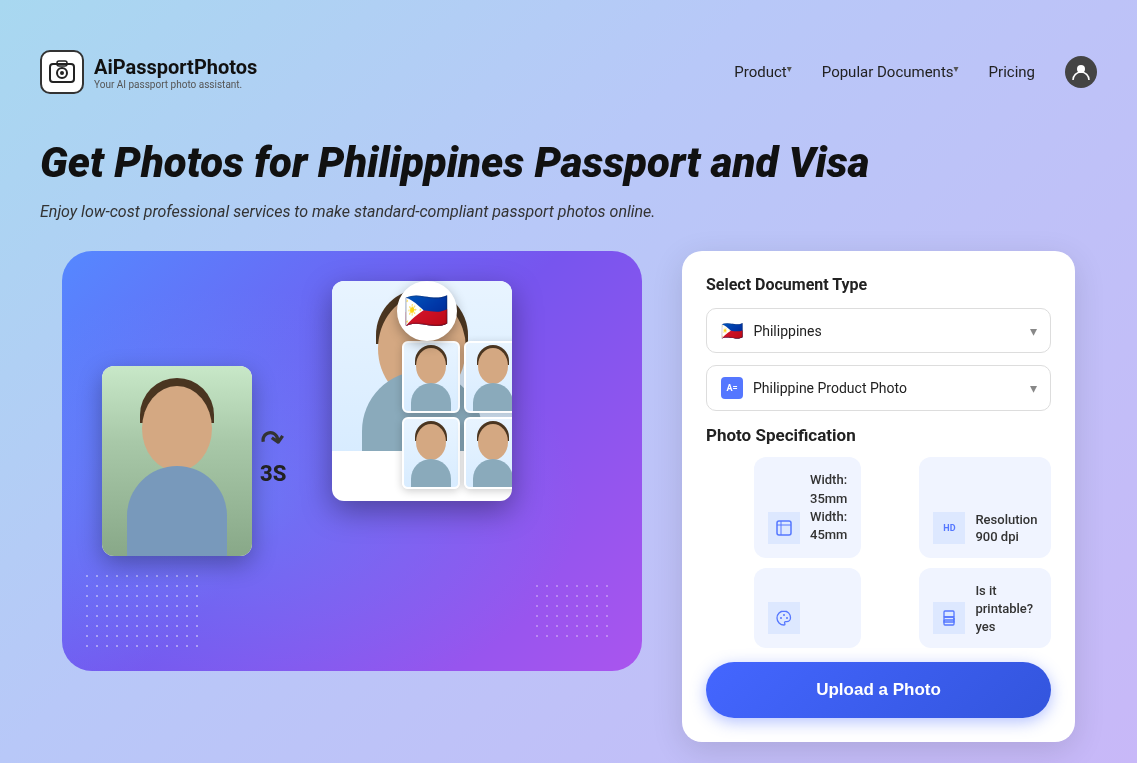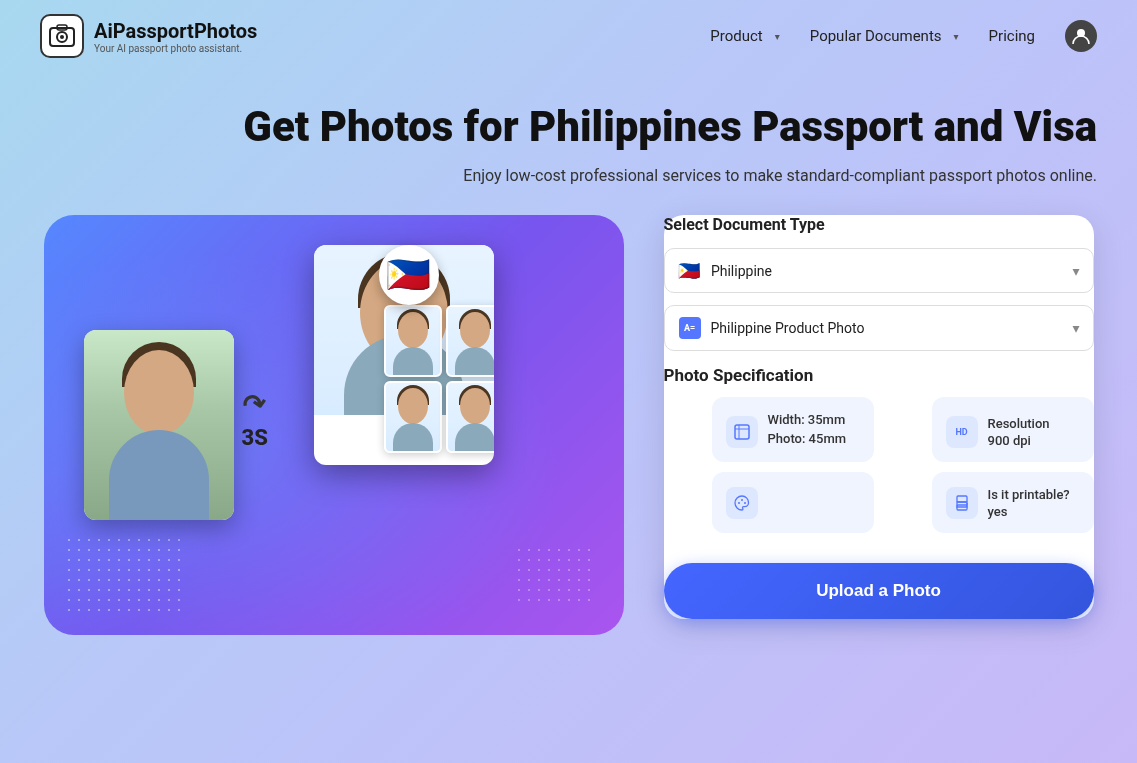--- a/index.html
+++ b/index.html
@@ -11,20 +11,21 @@
       overflow: hidden;
     }
 
     
     nav {
       display: flex;
       align-items: center;
       justify-content: space-between;
       padding: 14px 40px;
       background: transparent;
+      margin-top: 36px;
     }
     .logo-area {
       display: flex;
       align-items: center;
       gap: 10px;
     }
     .logo-icon {
       width: 44px;
       height: 44px;
       border: 2px solid #333;
@@ -41,42 +42,43 @@
       display: flex;
       align-items: center;
       gap: 30px;
     }
     .nav-link {
       font-size: 15px;
       color: #222;
       text-decoration: none;
       cursor: pointer;
       display: flex;
-      align-items: center;
-      gap: 12px;
+      align-items: flex-start;
+      gap: 0;
     }
     .chevron-down {
       font-size: 10px;
       color: #555;
     }
     .user-icon {
       width: 32px;
       height: 32px;
       border-radius: 50%;
       background: #444;
       display: flex;
       align-items: center;
       justify-content: center;
       cursor: pointer;
     }
 
     
     .hero {
-      text-align: right;
+      text-align: left;
       padding: 30px 40px 10px;
+      font-style: italic;
     }
     .hero-title {
       font-size: 42px;
       font-weight: 900;
       color: #111;
       line-height: 1.2;
       margin-bottom: 14px;
     }
     .hero-sub {
       font-size: 16px;
@@ -320,23 +322,24 @@
       box-shadow: 0 4px 12px rgba(0,0,0,0.3);
       background: white;
       display: flex;
       align-items: center;
       justify-content: center;
       font-size: 36px;
     }
 
     
     .form-panel {
-      width: 430px;
+      width: 393px;
       background: white;
       border-radius: 20px;
+      padding: 24px;
       box-shadow: 0 8px 32px rgba(0,0,0,0.12);
       flex-shrink: 0;
     }
     .form-section-title {
       font-size: 16px;
       font-weight: 700;
       color: #222;
       margin-bottom: 14px;
     }
     .select-wrapper {
@@ -399,21 +402,21 @@
       padding: 14px;
       display: flex;
       align-items: flex-end;
       gap: 10px;
       margin-left: 48px;
     }
     .spec-icon {
       width: 32px;
       height: 32px;
       background: #dde8ff;
-      border-radius: 8px;
+      border-radius: 0;
       display: flex;
       align-items: center;
       justify-content: center;
       font-size: 14px;
       flex-shrink: 0;
       color: #5577ff;
     }
     .spec-info { display: flex; flex-direction: column; }
     .spec-label { font-size: 13px; color: #333; font-weight: 500; line-height: 1.4; }
     .spec-value { font-size: 13px; color: #333; font-weight: 500; }
@@ -428,21 +431,21 @@
       width: 100%;
       background: linear-gradient(135deg, #4466ff 0%, #3355dd 100%);
       color: white;
       border: none;
       border-radius: 50px;
       padding: 18px;
       font-size: 17px;
       font-weight: 700;
       cursor: pointer;
       text-align: center;
-      margin-top: 16px;
+      margin-top: 0;
       box-shadow: 0 4px 16px rgba(68,102,255,0.4);
     }
   </style>
 </head>
 <body>
 
 <nav>
   <div class="logo-area">
     <div class="logo-icon">
       <svg width="28" height="28" viewBox="0 0 28 28" fill="none">
@@ -543,21 +546,21 @@
     </div>
   </div>
 
   <div class="form-panel">
     <div class="form-section-title">Select Document Type</div>
 
     
     <div class="select-wrapper">
       <div class="select-box-inner">
         <span class="flag-emoji">🇵🇭</span>
-        <span>Philippine</span>
+        <span>Philippines</span>
       </div>
       <span class="select-chevron">▾</span>
     </div>
 
     
     <div class="select-wrapper">
       <div class="select-box-inner">
         <div class="doc-icon">
           <span>A=</span>
         </div>
@@ -573,21 +576,21 @@
       <div class="spec-card">
         <div class="spec-icon">
           <svg width="18" height="18" viewBox="0 0 18 18" fill="none">
             <rect x="2" y="2" width="14" height="14" rx="2" stroke="#5577ff" stroke-width="1.5" fill="none"></rect>
             <line x1="6" y1="2" x2="6" y2="16" stroke="#5577ff" stroke-width="1"></line>
             <line x1="2" y1="6" x2="16" y2="6" stroke="#5577ff" stroke-width="1"></line>
           </svg>
         </div>
         <div class="spec-info">
           <span class="spec-label">Width: 35mm</span>
-          <span class="spec-label">Photo: 45mm</span>
+          <span class="spec-label">Width: 45mm</span>
         </div>
       </div>
 
       <div class="spec-card">
         <div class="spec-icon">
           <span style="font-size:9px;font-weight:700;color:#5577ff;">HD</span>
         </div>
         <div class="spec-info">
           <span class="spec-label">Resolution</span>
           <span class="spec-value">900 dpi</span>

